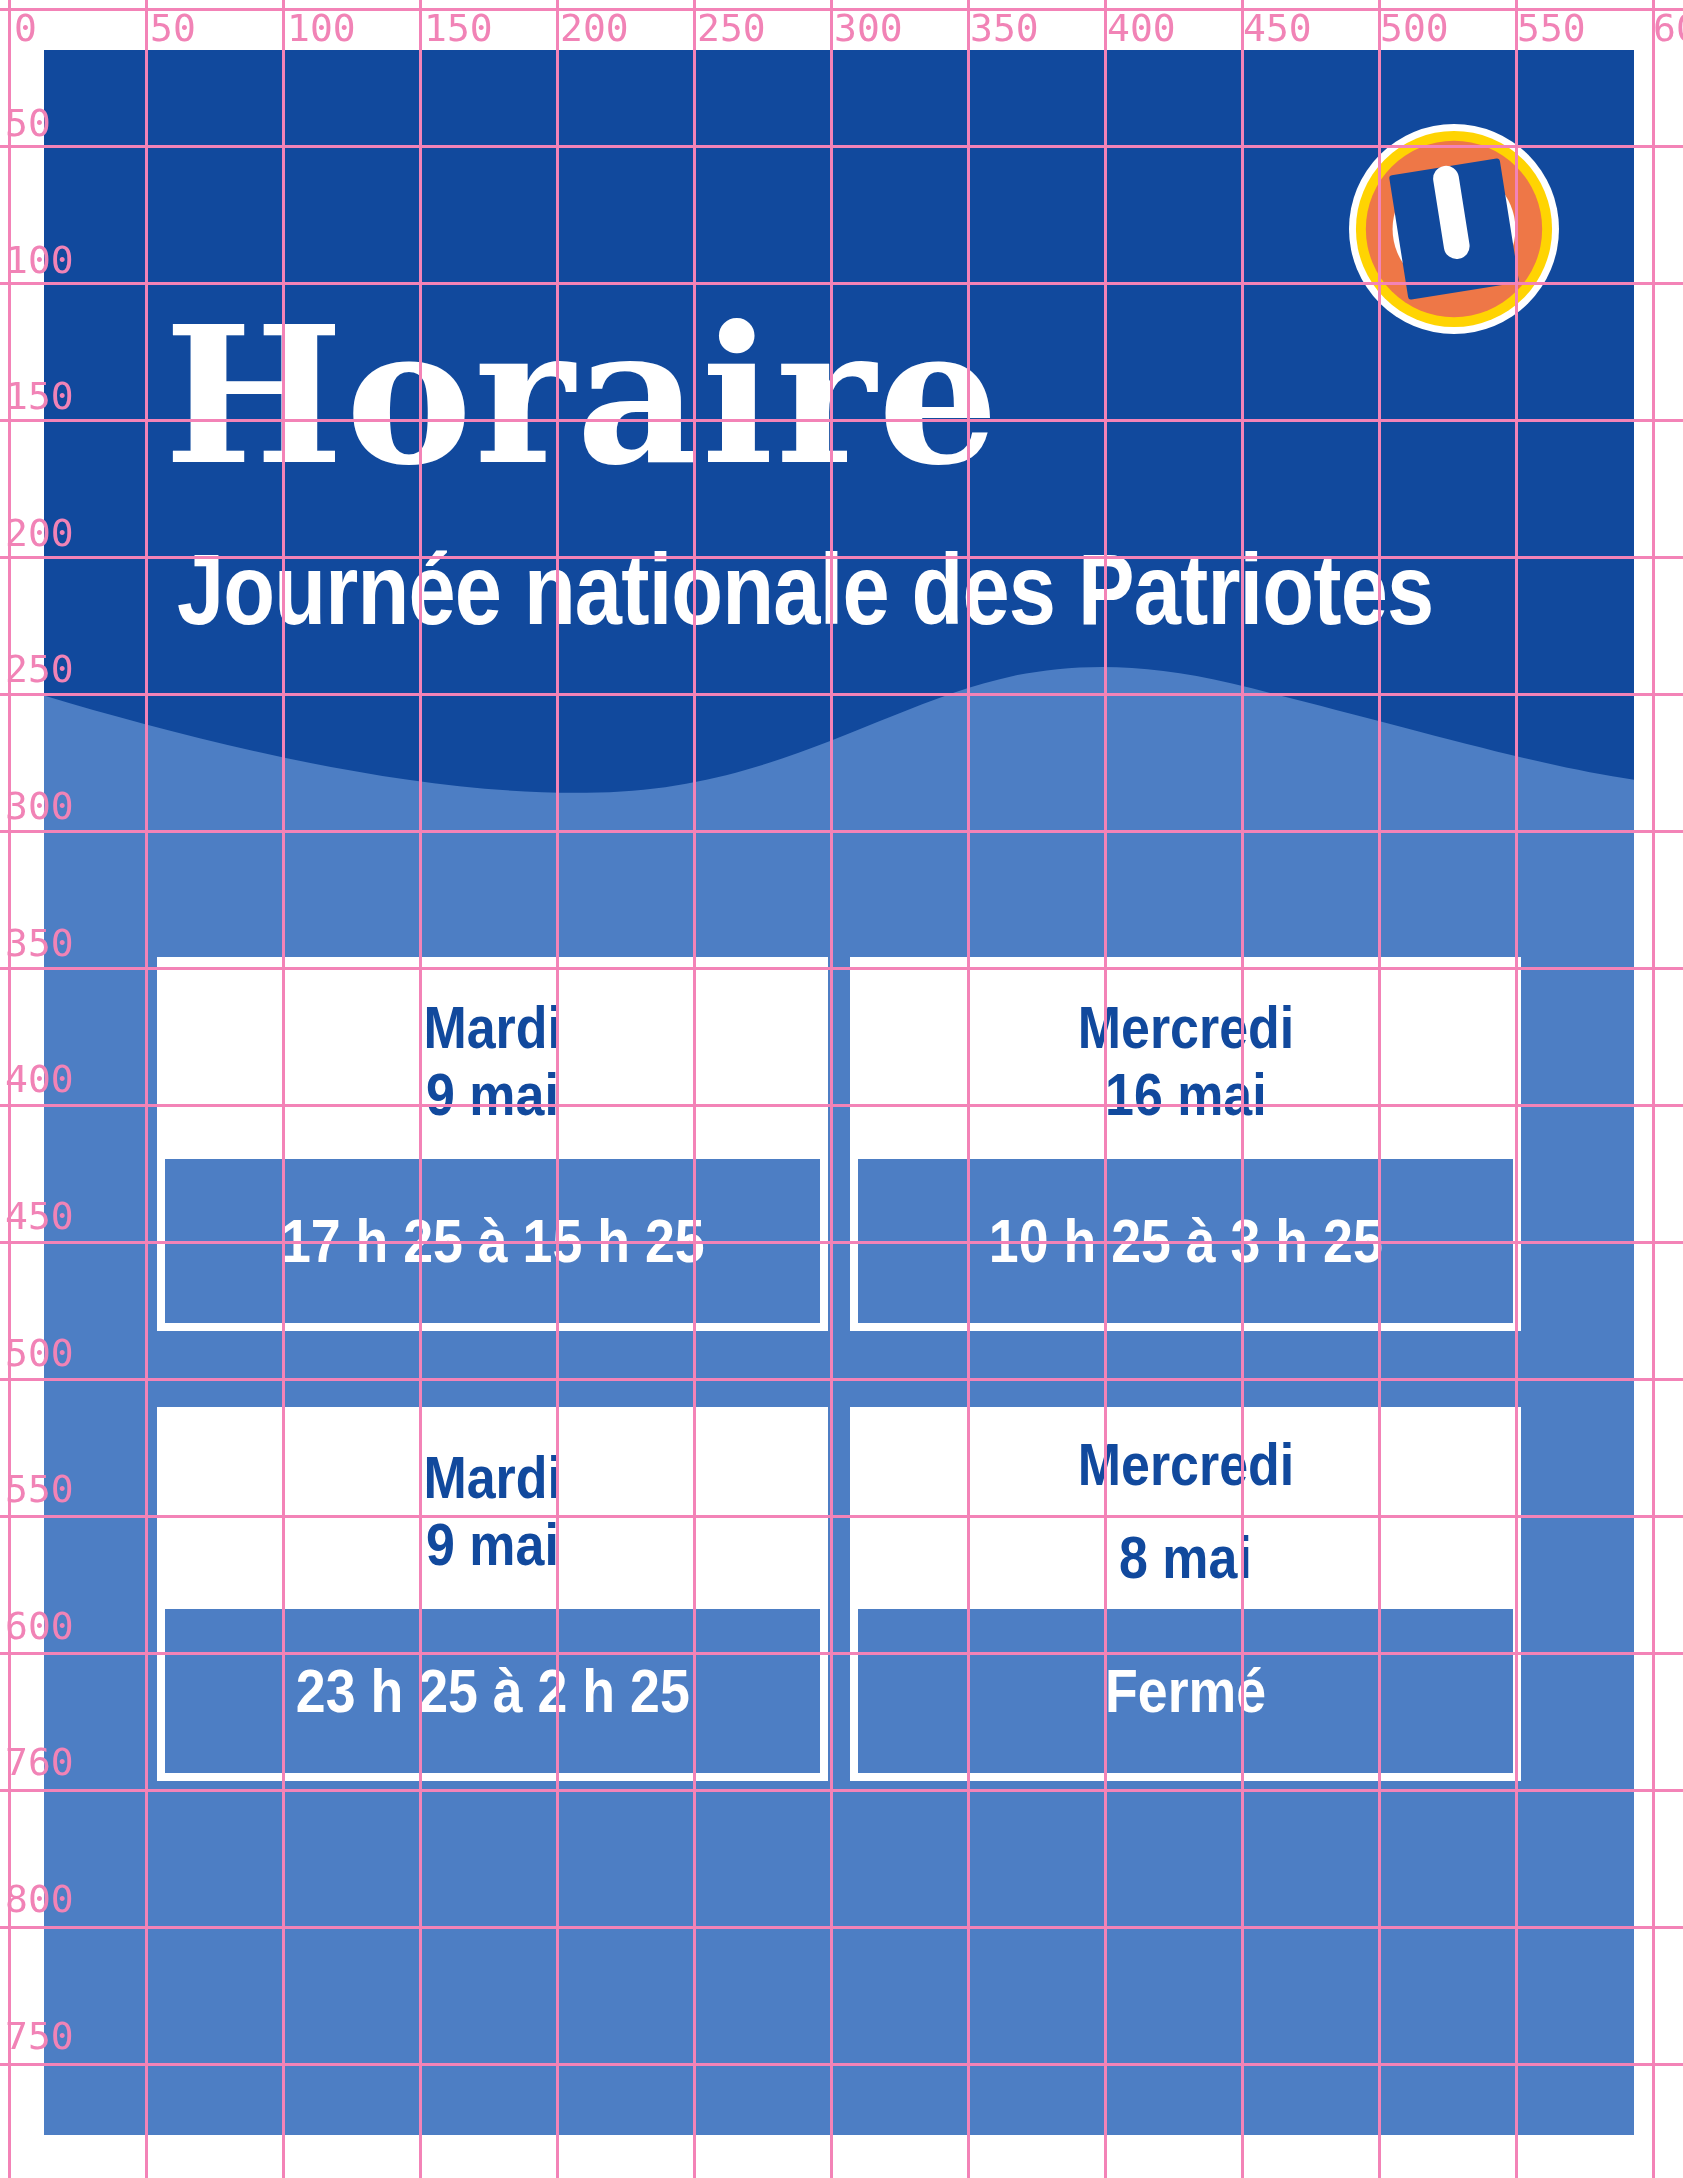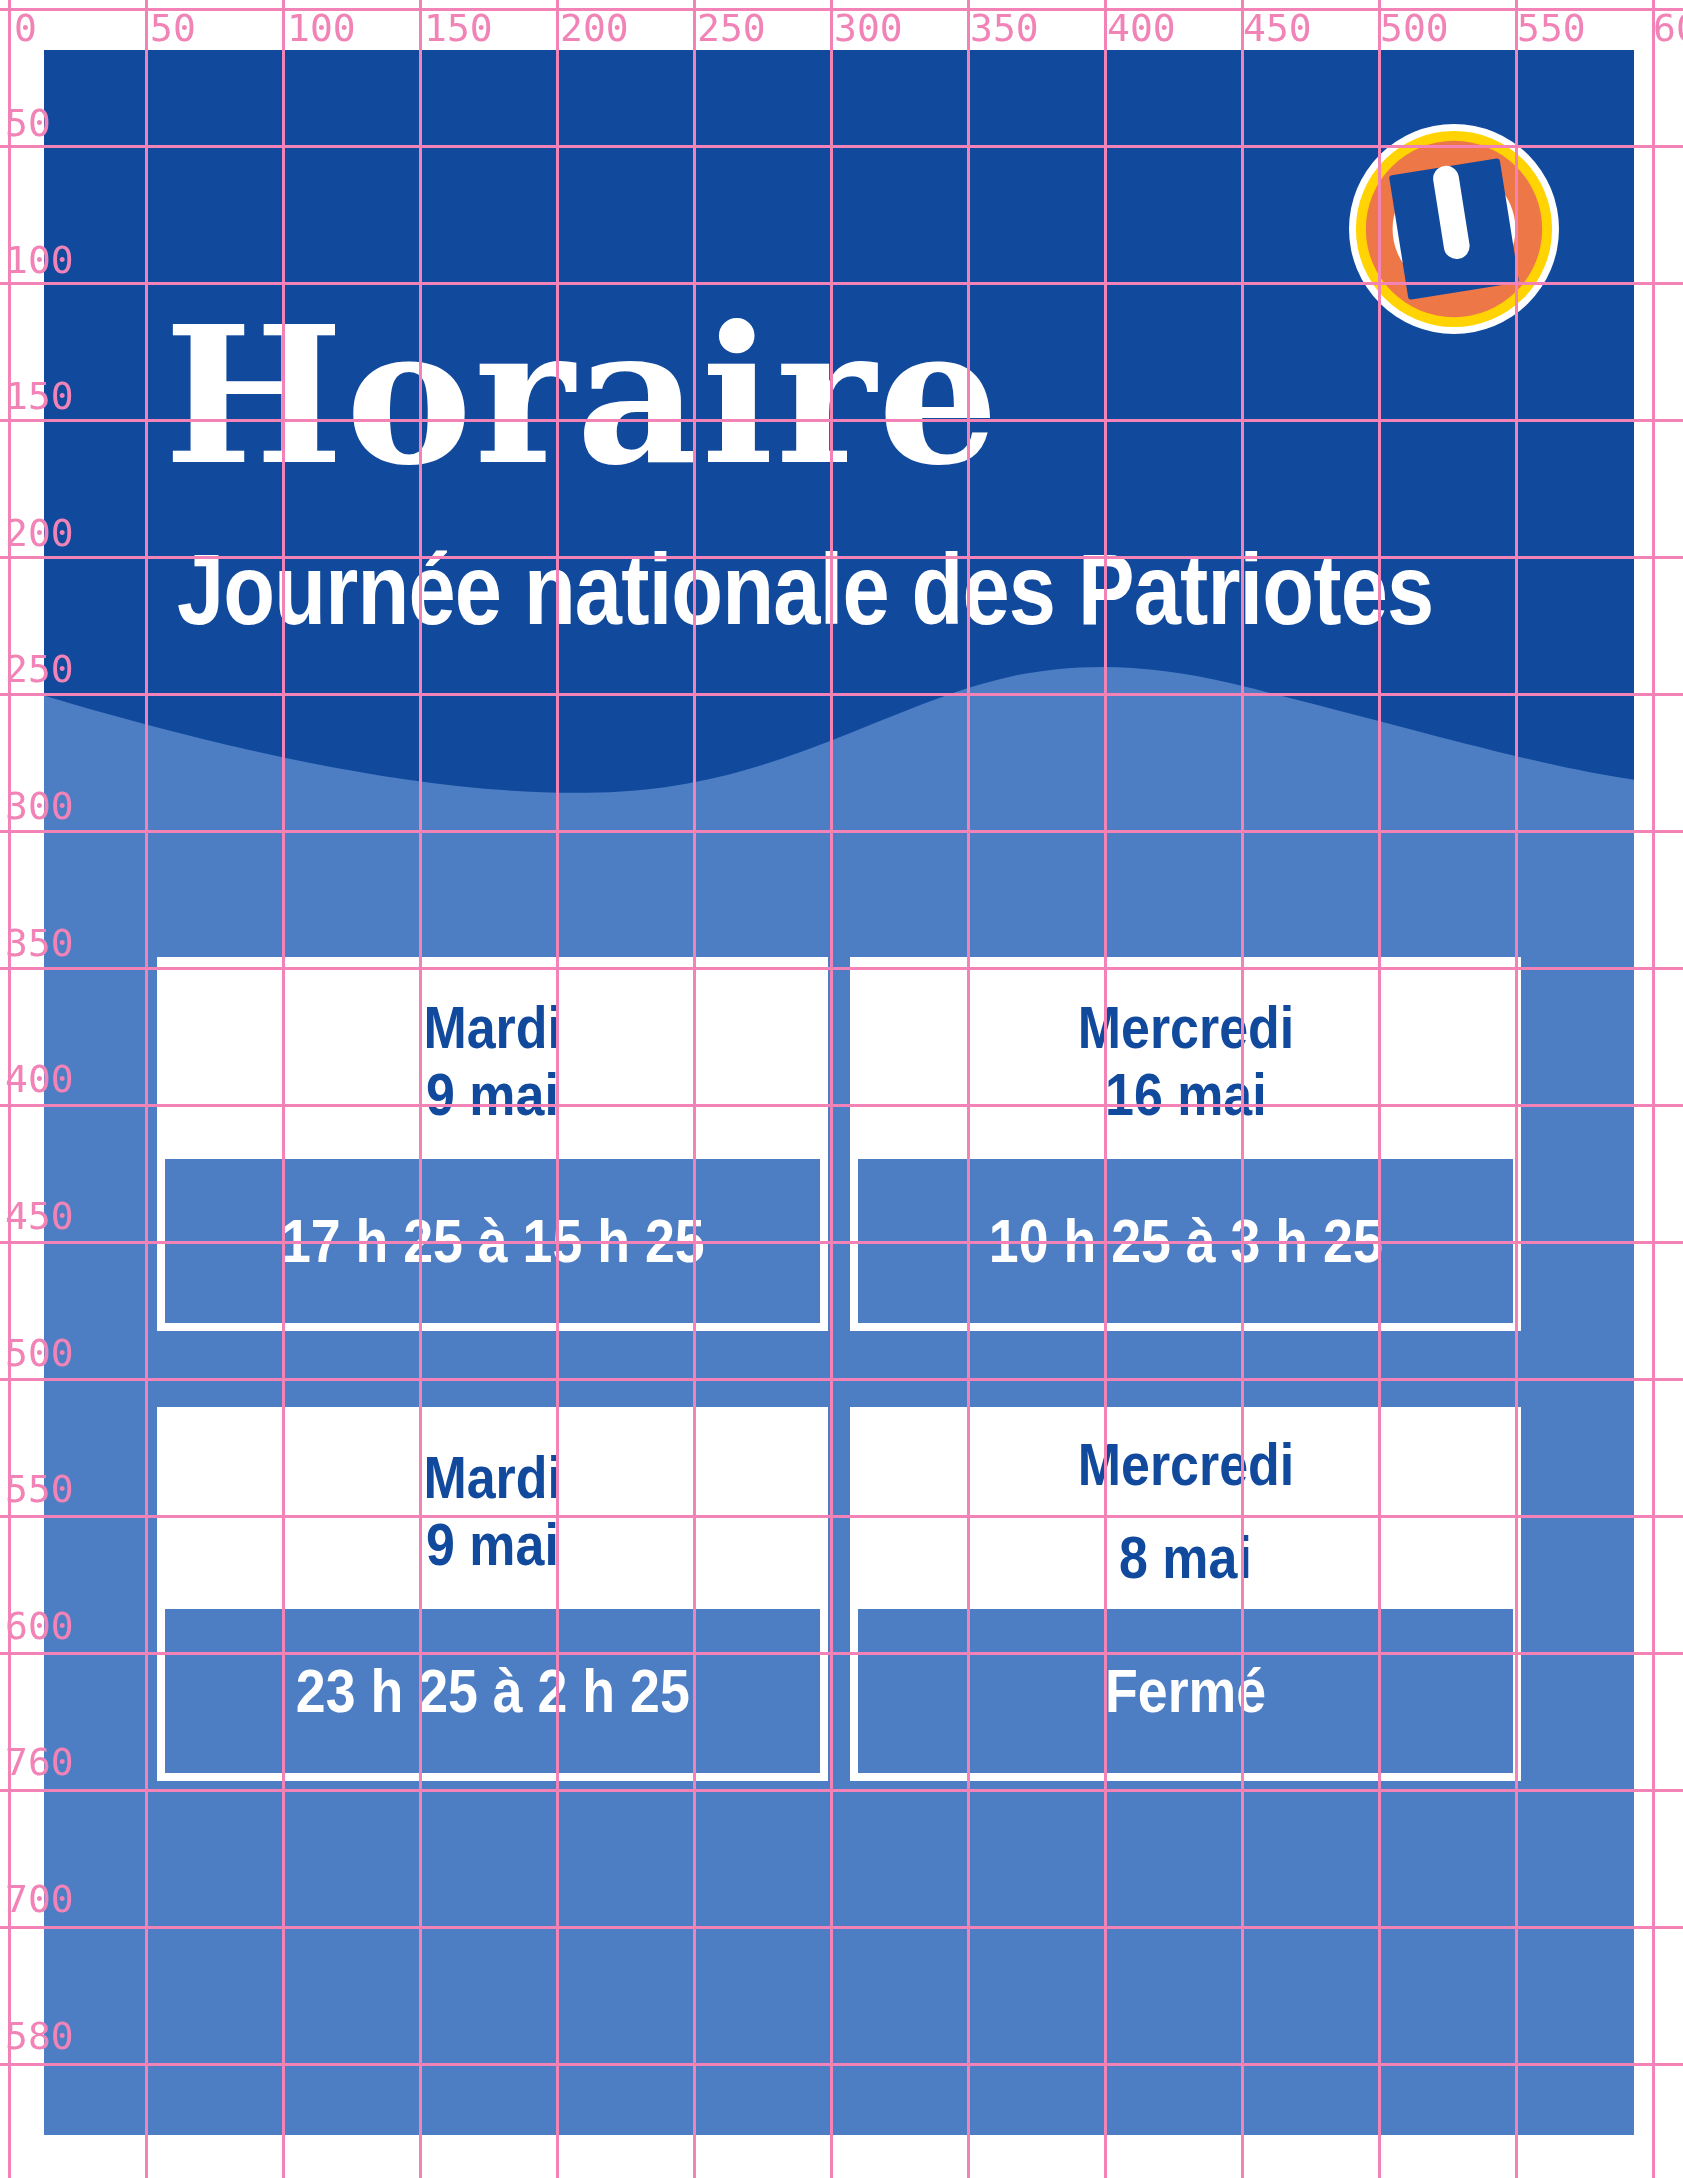--- a/index.html
+++ b/index.html
@@ -141,16 +141,16 @@
     <span class="ruler-label" style="left: 5px; top: 513px;">200</span>
     <span class="ruler-label" style="left: 5px; top: 649px;">250</span>
     <span class="ruler-label" style="left: 5px; top: 786px;">300</span>
     <span class="ruler-label" style="left: 5px; top: 923px;">350</span>
     <span class="ruler-label" style="left: 5px; top: 1059px;">400</span>
     <span class="ruler-label" style="left: 5px; top: 1196px;">450</span>
     <span class="ruler-label" style="left: 5px; top: 1333px;">500</span>
     <span class="ruler-label" style="left: 5px; top: 1469px;">550</span>
     <span class="ruler-label" style="left: 5px; top: 1606px;">600</span>
     <span class="ruler-label" style="left: 5px; top: 1742px;">760</span>
-    <span class="ruler-label" style="left: 5px; top: 1879px;">700</span>
-    <span class="ruler-label" style="left: 5px; top: 2016px;">580</span>
+    <span class="ruler-label" style="left: 5px; top: 1879px;">800</span>
+    <span class="ruler-label" style="left: 5px; top: 2016px;">750</span>
   </div>
 
 
 </body></html>

